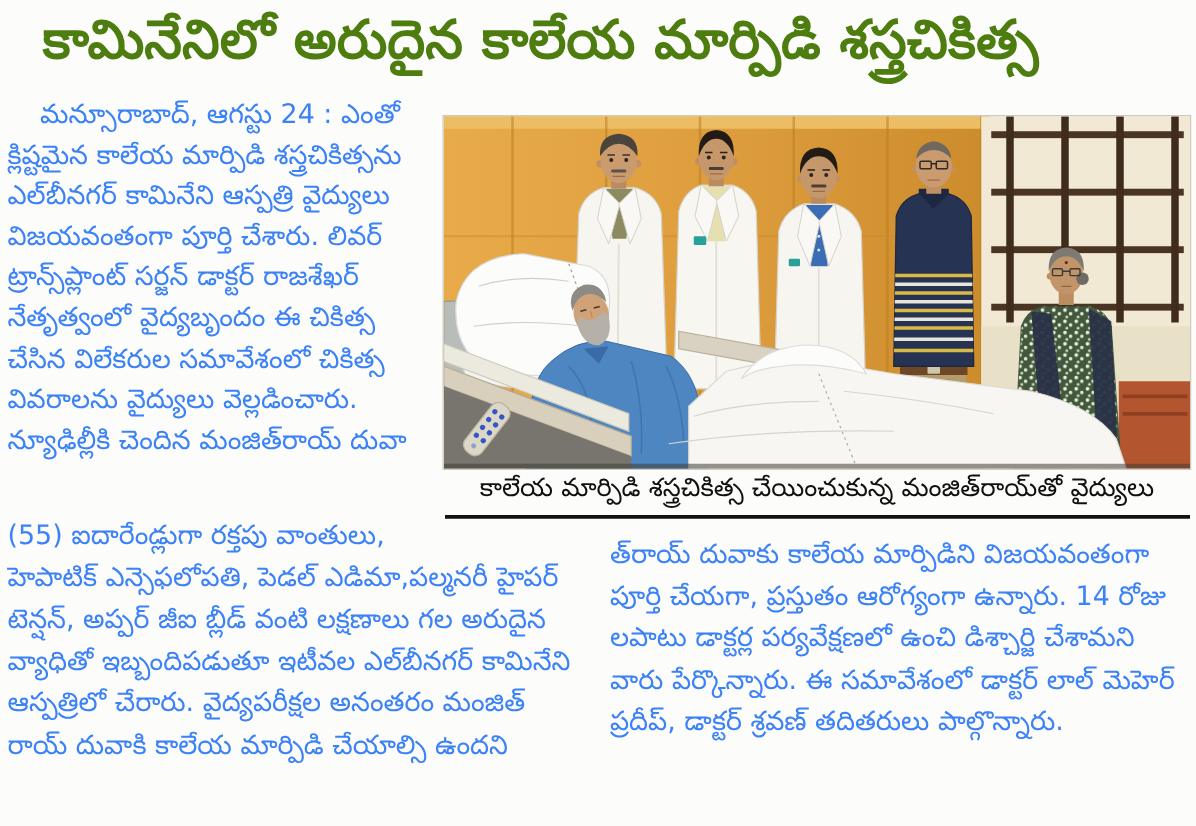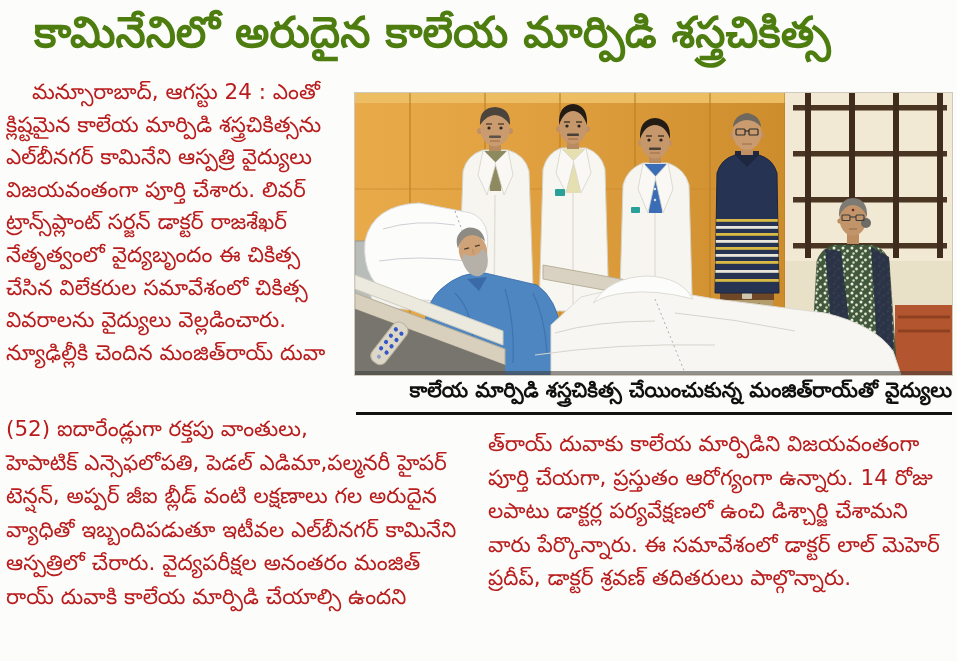--- a/index.html
+++ b/index.html
@@ -12,37 +12,37 @@
   }
   .page{position:absolute;inset:0;}
   .headline{
     position:absolute;left:34px;top:6px;width:900px;
     font-size:43px;font-weight:bold;line-height:1.25;
     color:#4d7c0f;letter-spacing:0px;white-space:nowrap;
     margin:0;
   }
   .bodyline{
     font-size:21.5px;line-height:32.5px;white-space:nowrap;
-    color:#b91c1c;font-weight:500;
+    color:#3b82f6;font-weight:500;
   }
   .col-top-left{position:absolute;left:6px;top:76px;width:350px;}
   .col-top-left .bodyline{line-height:32.6px;}
   .col-top-left .bodyline:first-child{padding-left:26px;}
   .col-bottom-left{position:absolute;left:6px;top:412px;width:480px;}
   .col-bottom-left .bodyline{line-height:33.5px;}
   .col-bottom-right{position:absolute;left:488px;top:427px;width:466px;}
   .col-bottom-right .bodyline{line-height:33.5px;}
   .photo-wrap{
     position:absolute;left:355px;top:93px;width:597px;height:282px;
     outline:1px solid #cfcabc;
   }
   .photo-wrap svg{display:block;}
   .photo-caption{
     position:absolute;left:355px;top:378px;width:597px;
-    text-align:right;font-size:20.5px;font-weight:bold;color:#101010;
+    text-align:center;font-size:20.5px;font-weight:normal;color:#101010;
     white-space:nowrap;overflow:hidden;
   }
   .caption-rule{
     position:absolute;left:356px;top:412px;width:596px;height:3px;
     background:#121212;
   }
 </style>
 </head>
 <body>
 
@@ -278,21 +278,21 @@
       </g>
 
       <rect x="0" y="278" width="597" height="4" fill="#3f3d38" opacity="0.55"></rect>
     </svg>
   </div>
 
   <div class="photo-caption">కాలేయ మార్పిడి శస్త్రచికిత్స చేయించుకున్న మంజిత్‌రాయ్‌తో వైద్యులు</div>
   <div class="caption-rule"></div>
 
   <div class="col-bottom-left">
-    <div class="bodyline">(52) ఐదారేండ్లుగా రక్తపు వాంతులు,</div>
+    <div class="bodyline">(55) ఐదారేండ్లుగా రక్తపు వాంతులు,</div>
     <div class="bodyline">హెపాటిక్ ఎన్సెఫలోపతి, పెడల్ ఎడిమా,పల్మనరీ హైపర్</div>
     <div class="bodyline">టెన్షన్, అప్పర్ జీఐ బ్లీడ్ వంటి లక్షణాలు గల అరుదైన</div>
     <div class="bodyline">వ్యాధితో ఇబ్బందిపడుతూ ఇటీవల ఎల్‌బీనగర్ కామినేని</div>
     <div class="bodyline">ఆస్పత్రిలో చేరారు. వైద్యపరీక్షల అనంతరం మంజిత్</div>
     <div class="bodyline">రాయ్ దువాకి కాలేయ మార్పిడి చేయాల్సి ఉందని</div>
   </div>
 
   <div class="col-bottom-right">
     <div class="bodyline">త్‌రాయ్ దువాకు కాలేయ మార్పిడిని విజయవంతంగా</div>
     <div class="bodyline">పూర్తి చేయగా, ప్రస్తుతం ఆరోగ్యంగా ఉన్నారు. 14 రోజు</div>

